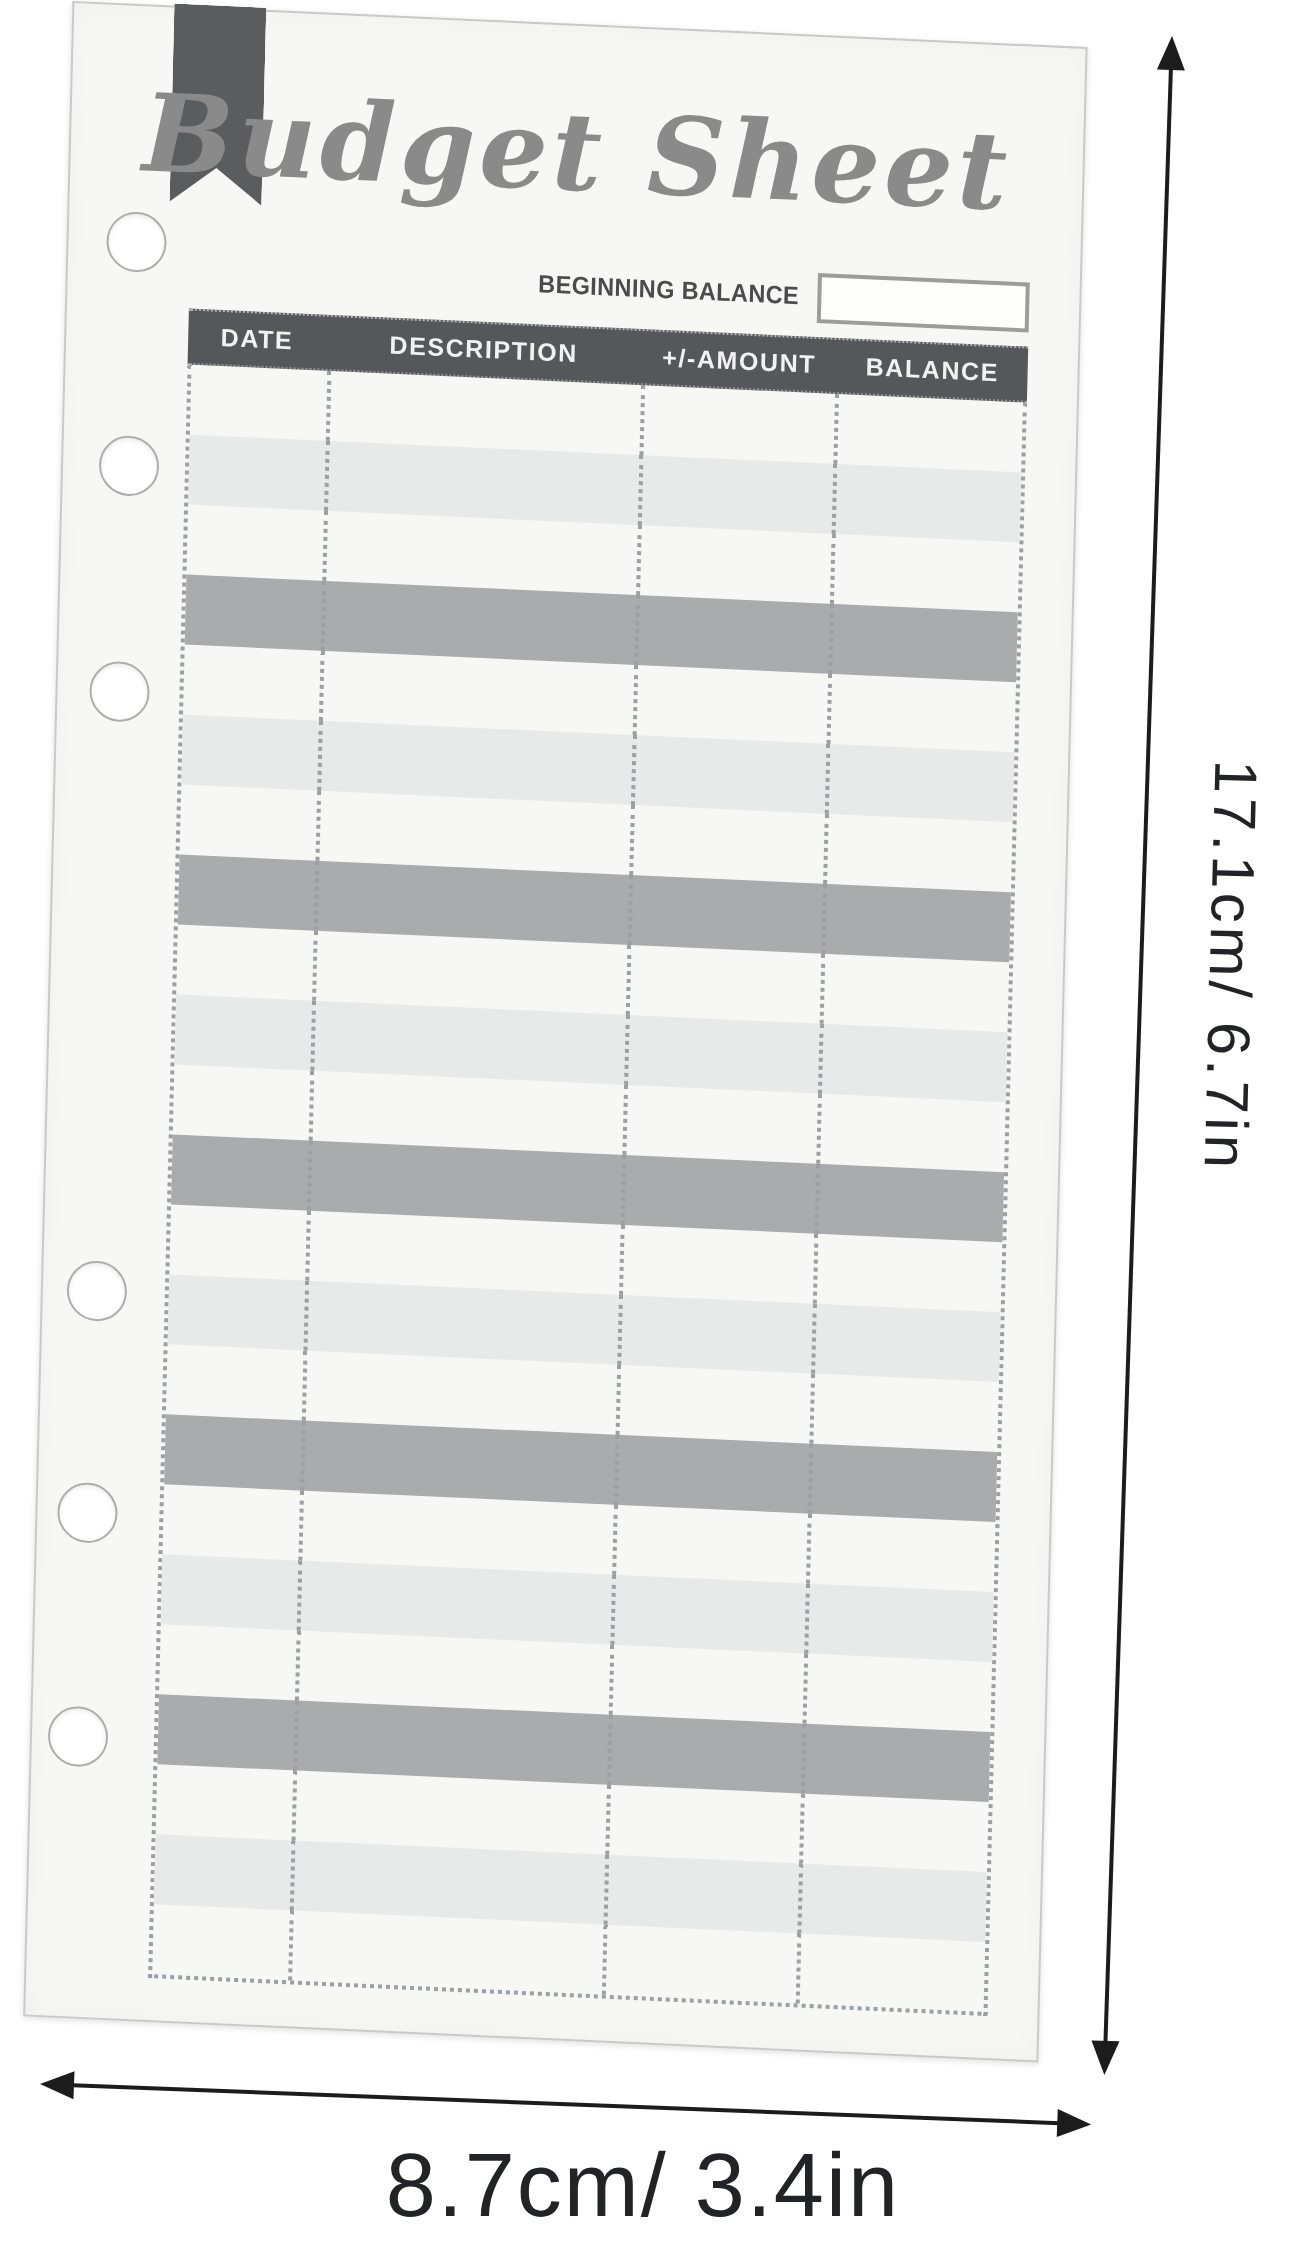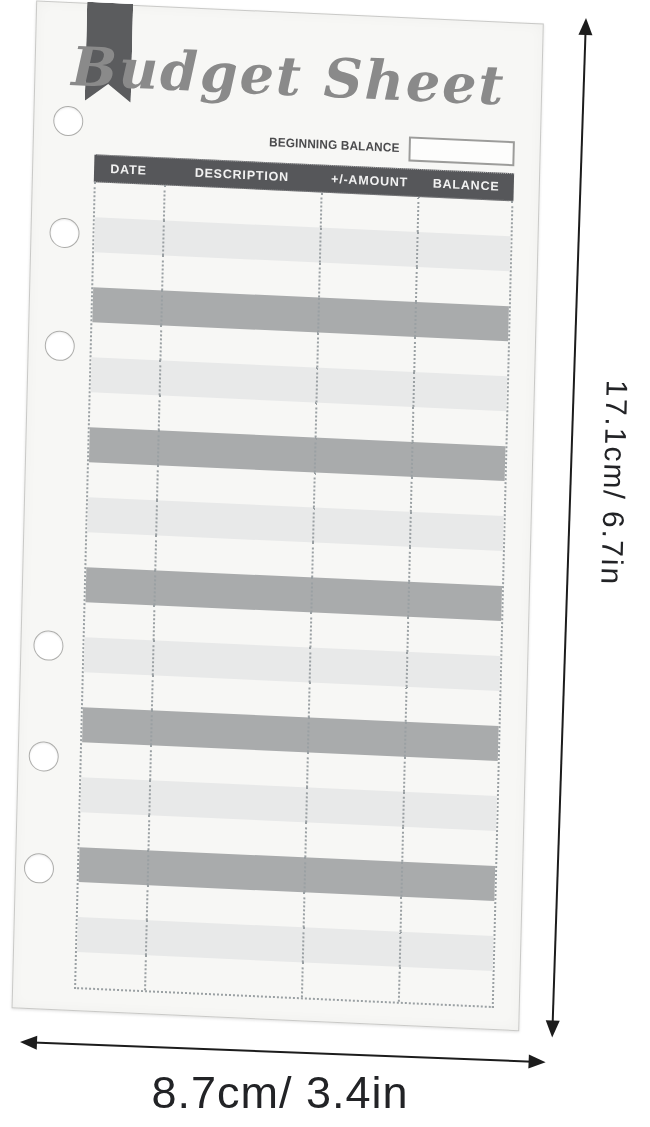--- a/index.html
+++ b/index.html
@@ -192,21 +192,21 @@
   .h-arrow .head-right{
     position:absolute; right:0; top:2px;
     width:0;height:0;
     border-top:7px solid transparent;
     border-bottom:7px solid transparent;
     border-left:17px solid var(--arrow-ink);
   }
   .h-label{
     position:absolute;
     left:110px; top:1068px; width:340px;
-    text-align:center;
+    text-align:right;
     font-size:45px;
     line-height:1.1;
     letter-spacing:1px;
     color:var(--dim-ink);
     white-space:nowrap;
   }
 </style>
 </head>
 <body>
 

